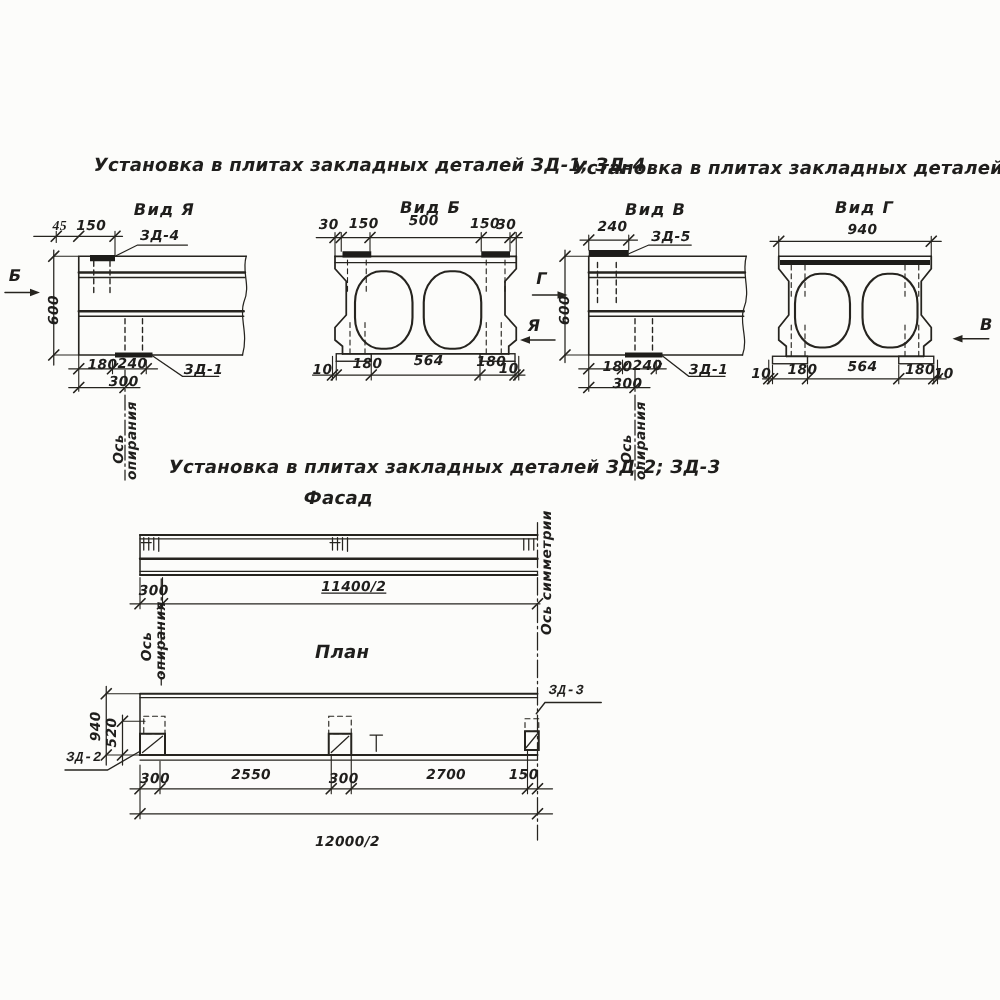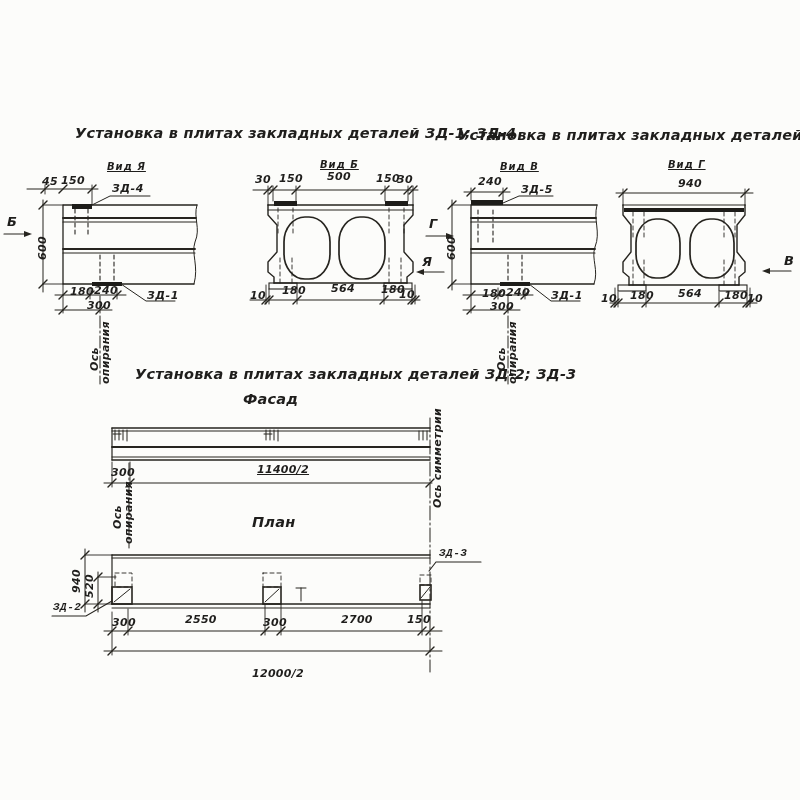--- a/index.html
+++ b/index.html
@@ -5,21 +5,21 @@
   html,body{margin:0;padding:0;}
   #sheet{
     position:relative;width:800px;height:800px;overflow:hidden;
     background:#fcfcfa;
     font-family:"DejaVu Sans",sans-serif;
     color:#1f1e1c;
   }
   #linework{position:absolute;left:0;top:0;}
   .lbl{position:absolute;white-space:nowrap;font-style:italic;line-height:1;}
   .title{font-size:14.5px;font-weight:bold;letter-spacing:.2px;}
-  .vname{font-size:10px;font-weight:bold;letter-spacing:1px;text-decoration:underline;}
+  .vname{font-size:13px;font-weight:bold;letter-spacing:1px;}
   .marker{font-size:13px;font-weight:bold;}
   .dim{font-size:11px;font-weight:bold;letter-spacing:.3px;}
   .zd{font-size:11px;font-weight:bold;letter-spacing:.5px;}
   .vt{transform:rotate(-90deg);transform-origin:0 0;}
 </style>
 </head>
 <body>
 
 <div id="sheet">
 
@@ -138,21 +138,21 @@
   <path stroke-width="1.4" d="M41 193l8 -8M59 193l8 -8M88 193l8 -8M39 209l8 -8M39 288l8 -8M59 299l8 -8M86 299l8 -8M113 299l8 -8M59 314l8 -8M96 314l8 -8M264 194l8 -8M269 194l8 -8M292 194l8 -8M381 194l8 -8M404 194l8 -8M409 194l8 -8M262 304l8 -8M265 304l8 -8M293 304l8 -8M380 304l8 -8M408 304l8 -8M411 304l8 -8M467 196l8 -8M499 196l8 -8M448 209l8 -8M448 288l8 -8M467 299l8 -8M494 299l8 -8M521 299l8 -8M467 314l8 -8M504 314l8 -8M619 197l8 -8M741 197l8 -8M611 307l8 -8M614 307l8 -8M642 307l8 -8M715 307l8 -8M743 307l8 -8M746 307l8 -8M108 487l8 -8M126 487l8 -8M426 487l8 -8M81 559l8 -8M81 608l8 -8M94 581l8 -8M94 608l8 -8M108 635l8 -8M124 635l8 -8M261 635l8 -8M277 635l8 -8M418 635l8 -8M426 635l8 -8M108 655l8 -8M426 655l8 -8"></path>
 </svg>
 
   <span class="lbl title" style="left:75px;top:126px;">Установка в плитах закладных деталей ЗД-1; ЗД-4</span>
   <span class="lbl title" style="left:458px;top:128px;">Установка в плитах закладных деталей ЗД-1,ЗД-5</span>
   <span class="lbl title" style="left:135px;top:367px;">Установка в плитах закладных деталей ЗД-2; ЗД-3</span>
 
   <span class="lbl vname" style="left:107px;top:162px;">Вид Я</span>
   <span class="lbl zd" style="left:112px;top:183px;">ЗД-4</span>
   <span class="lbl marker" style="left:7px;top:215px;">Б</span>
-  <span class="lbl dim" style="left:42px;top:176px;">45</span>
+  <span class="lbl dim" style="left:42px;top:176px;font-family:Liberation Serif, serif;">45</span>
   <span class="lbl dim" style="left:61px;top:175px;">150</span>
   <span class="lbl dim vt" style="left:37px;top:260px;">600</span>
   <span class="lbl dim" style="left:70px;top:286px;">180</span>
   <span class="lbl dim" style="left:94px;top:285px;">240</span>
   <span class="lbl dim" style="left:87px;top:300px;">300</span>
   <span class="lbl zd" style="left:147px;top:290px;">ЗД-1</span>
   <span class="lbl dim vt" style="left:89px;top:371px;">Ось</span>
   <span class="lbl dim vt" style="left:100px;top:384px;">опирания</span>
 
   <span class="lbl vname" style="left:320px;top:160px;">Вид Б</span>

